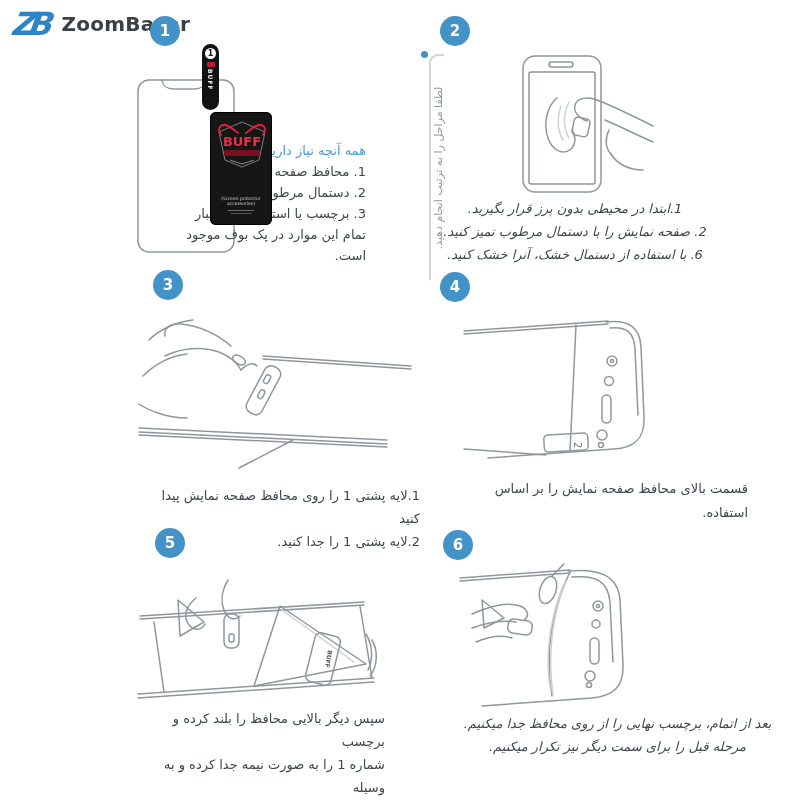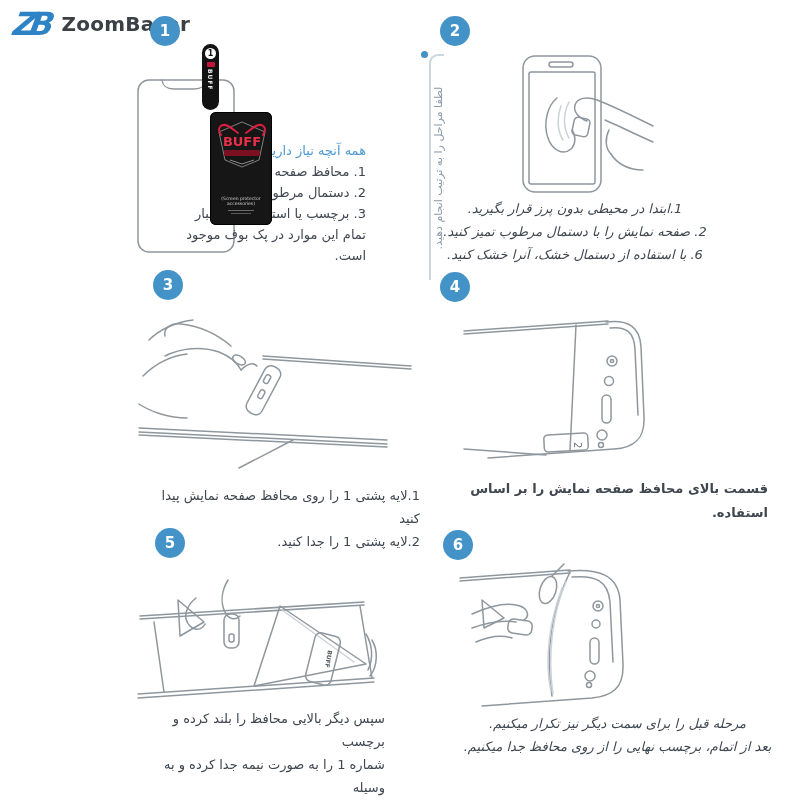--- a/index.html
+++ b/index.html
@@ -166,21 +166,21 @@
     <circle class="ln" cx="152" cy="56" r="1.6"></circle>
     <circle class="ln" cx="149" cy="76" r="4.5"></circle>
     <rect class="ln" x="142" y="90" width="9" height="28" rx="4.5"></rect>
     <circle class="ln" cx="142" cy="130" r="5"></circle>
     <circle class="ln" cx="141" cy="140" r="2.5"></circle>
     <path class="ln" d="M4,144 L86,150"></path>
     <rect class="ln" x="84" y="129" width="44" height="17" rx="4" transform="rotate(-3 106 137)"></rect>
     <text x="118" y="141" font-size="10" fill="#6f777e" transform="rotate(90 118 137)">2</text>
   </svg>
 
-  <div class="ptext right" style="left:448px;top:477px;width:320px;line-height:24px;font-weight:bold;">
+  <div class="ptext right" style="left:428px;top:477px;width:320px;line-height:24px;">
     <div>قسمت بالای محافظ صفحه نمایش را بر اساس</div>
     <div>استفاده.</div>
   </div>
 
   <div class="step-circle" style="left:155px;top:528px;">
     <span>5</span>
   </div>
 
   <svg class="illu" style="left:132px;top:578px;" width="250" height="125" viewBox="0 0 250 125">
     <path class="ln" d="M8,38 L232,24"></path>
@@ -229,17 +229,17 @@
     <ellipse class="ln" cx="96" cy="28" rx="8" ry="14" transform="rotate(18 96 28)"></ellipse>
     <path class="ln" d="M100,14 L112,2"></path>
     <path class="ln" d="M20,52 C38,44 56,40 68,44 C76,47 78,54 72,58"></path>
     <path class="ln" d="M20,66 C36,60 52,58 64,60"></path>
     <path class="ln" d="M24,80 C38,74 50,73 60,76"></path>
     <rect class="ln" x="56" y="58" width="24" height="14" rx="5" transform="rotate(8 68 65)"></rect>
     <path class="ln" d="M30,38 L52,56 L32,66 Z"></path>
   </svg>
 
   <div class="ptext center" style="left:440px;top:712px;width:355px;">
+    <div>بعد از اتمام، برچسب نهایی را از روی محافظ جدا میکنیم.</div>
     <div>مرحله قبل را برای سمت دیگر نیز تکرار میکنیم.</div>
-    <div>بعد از اتمام، برچسب نهایی را از روی محافظ جدا میکنیم.</div>
   </div>
 
 </div>
 
 </body></html>

